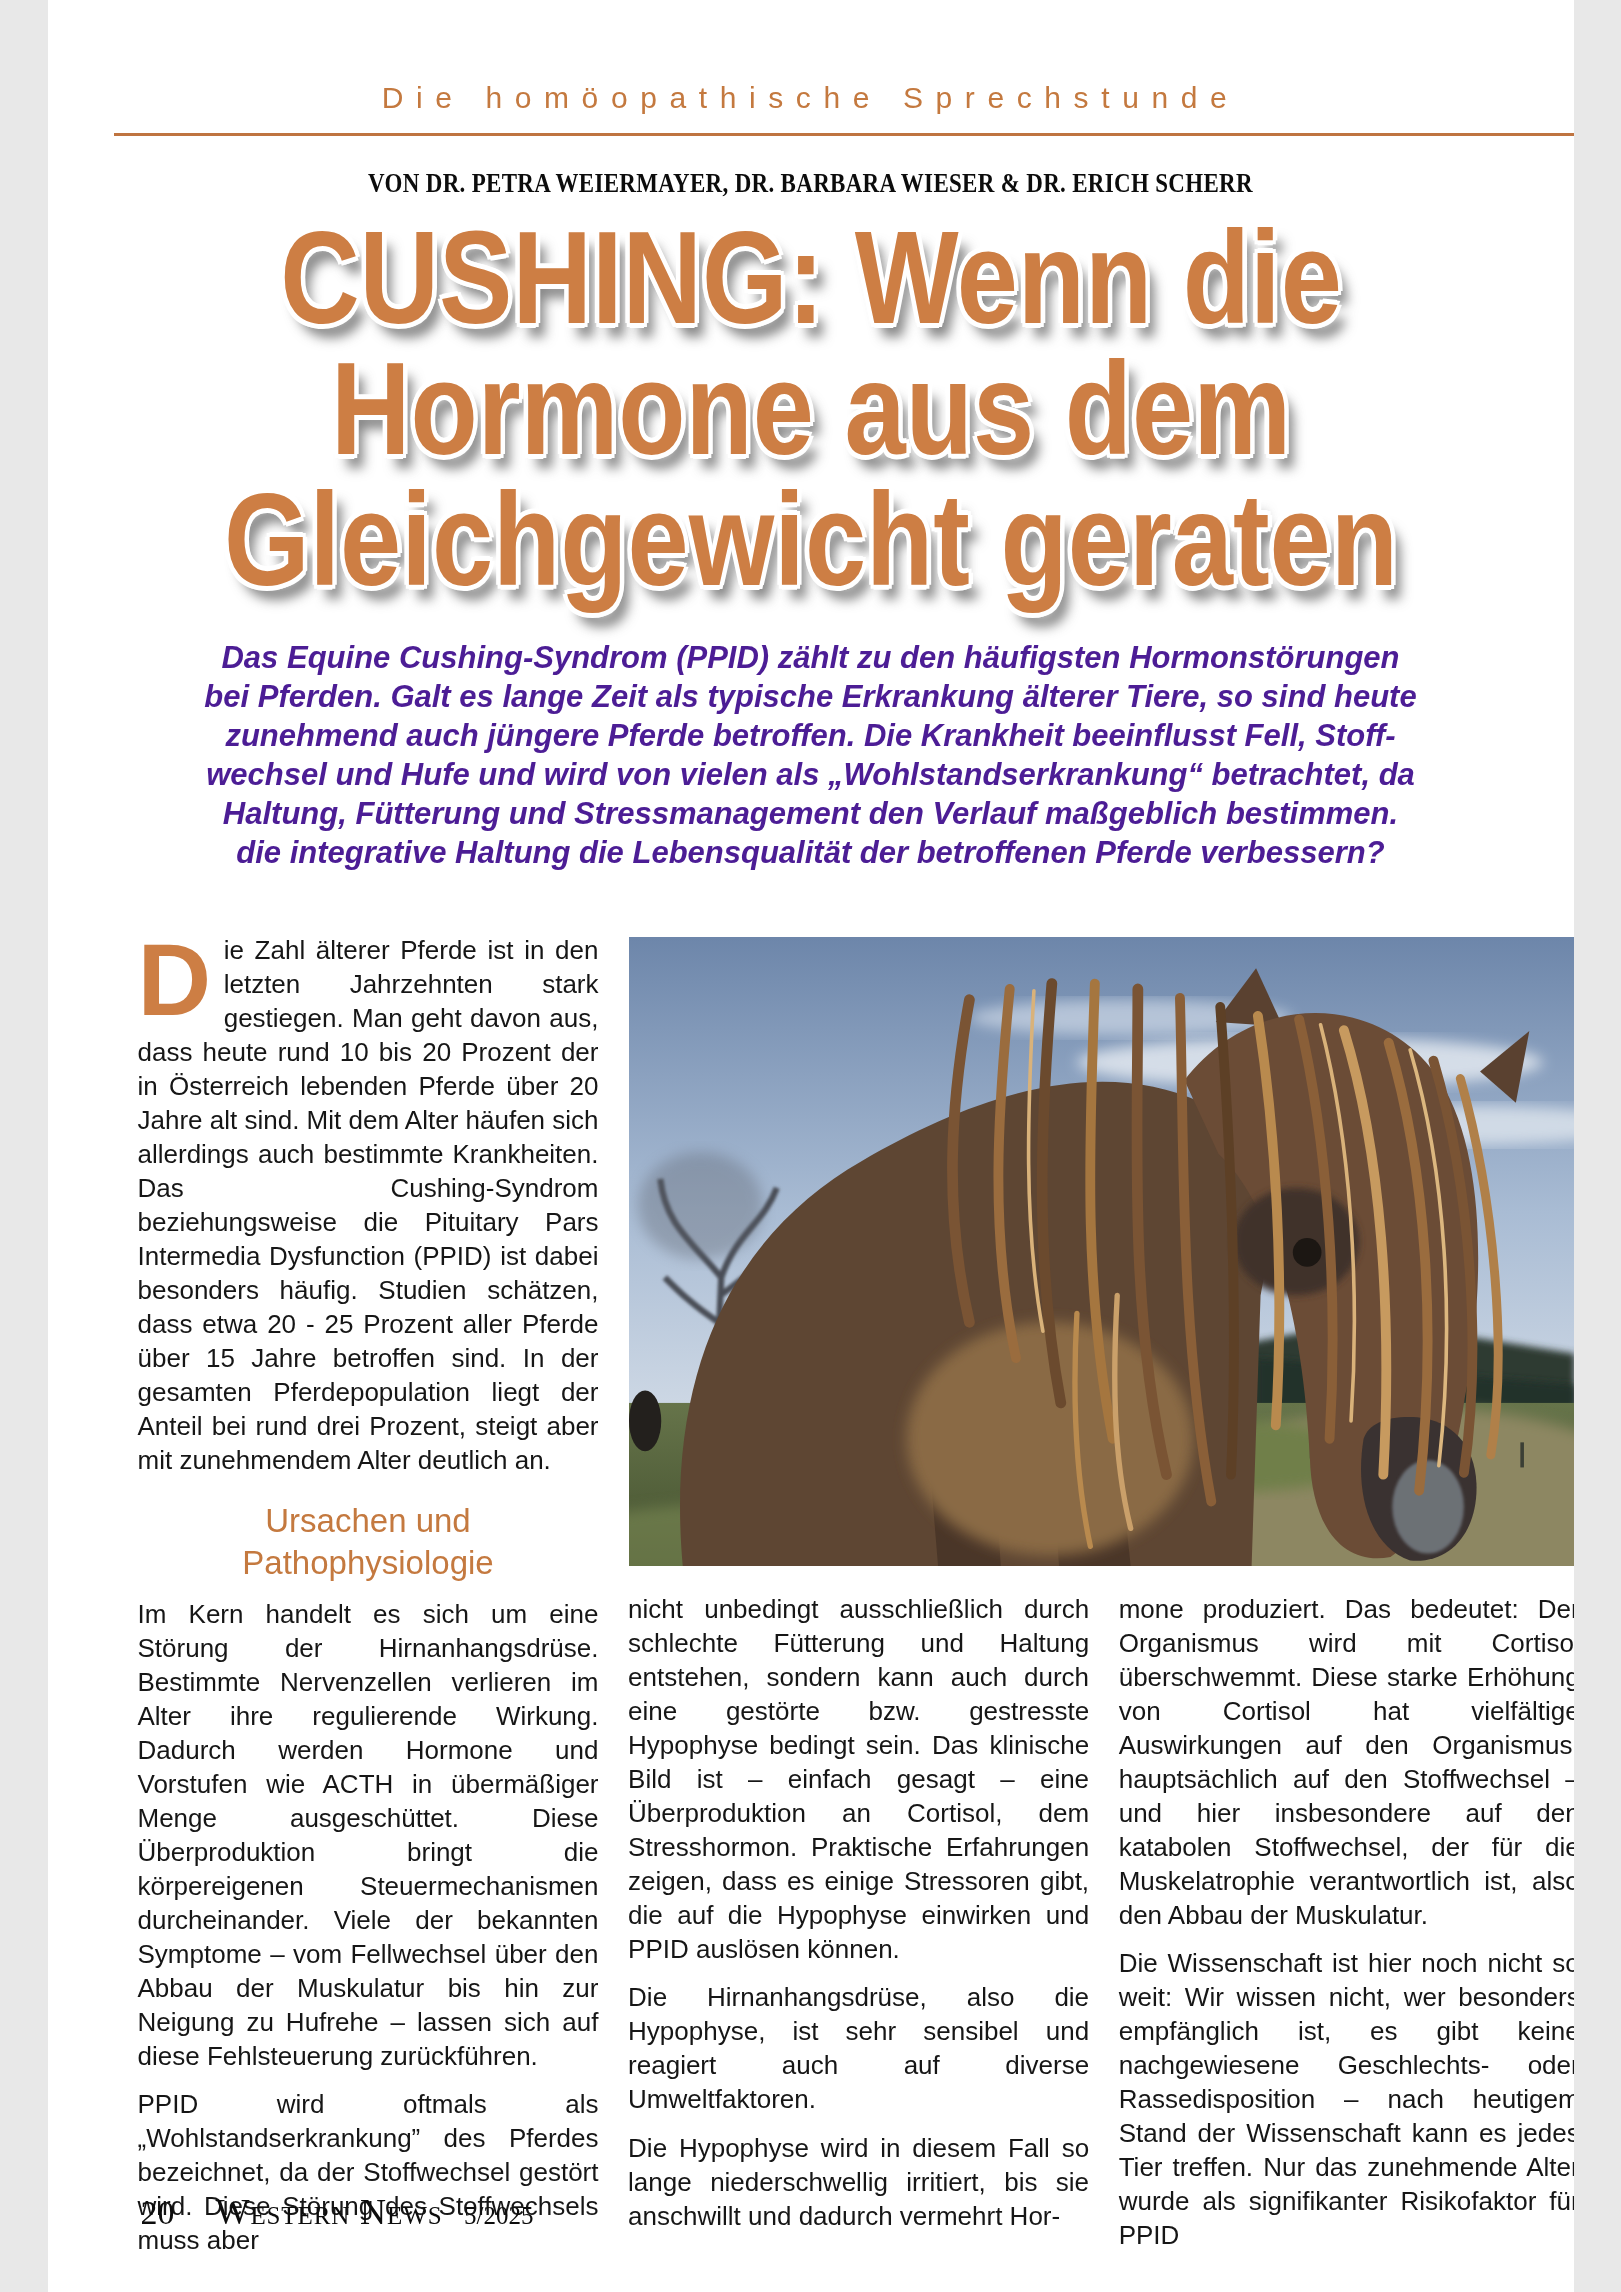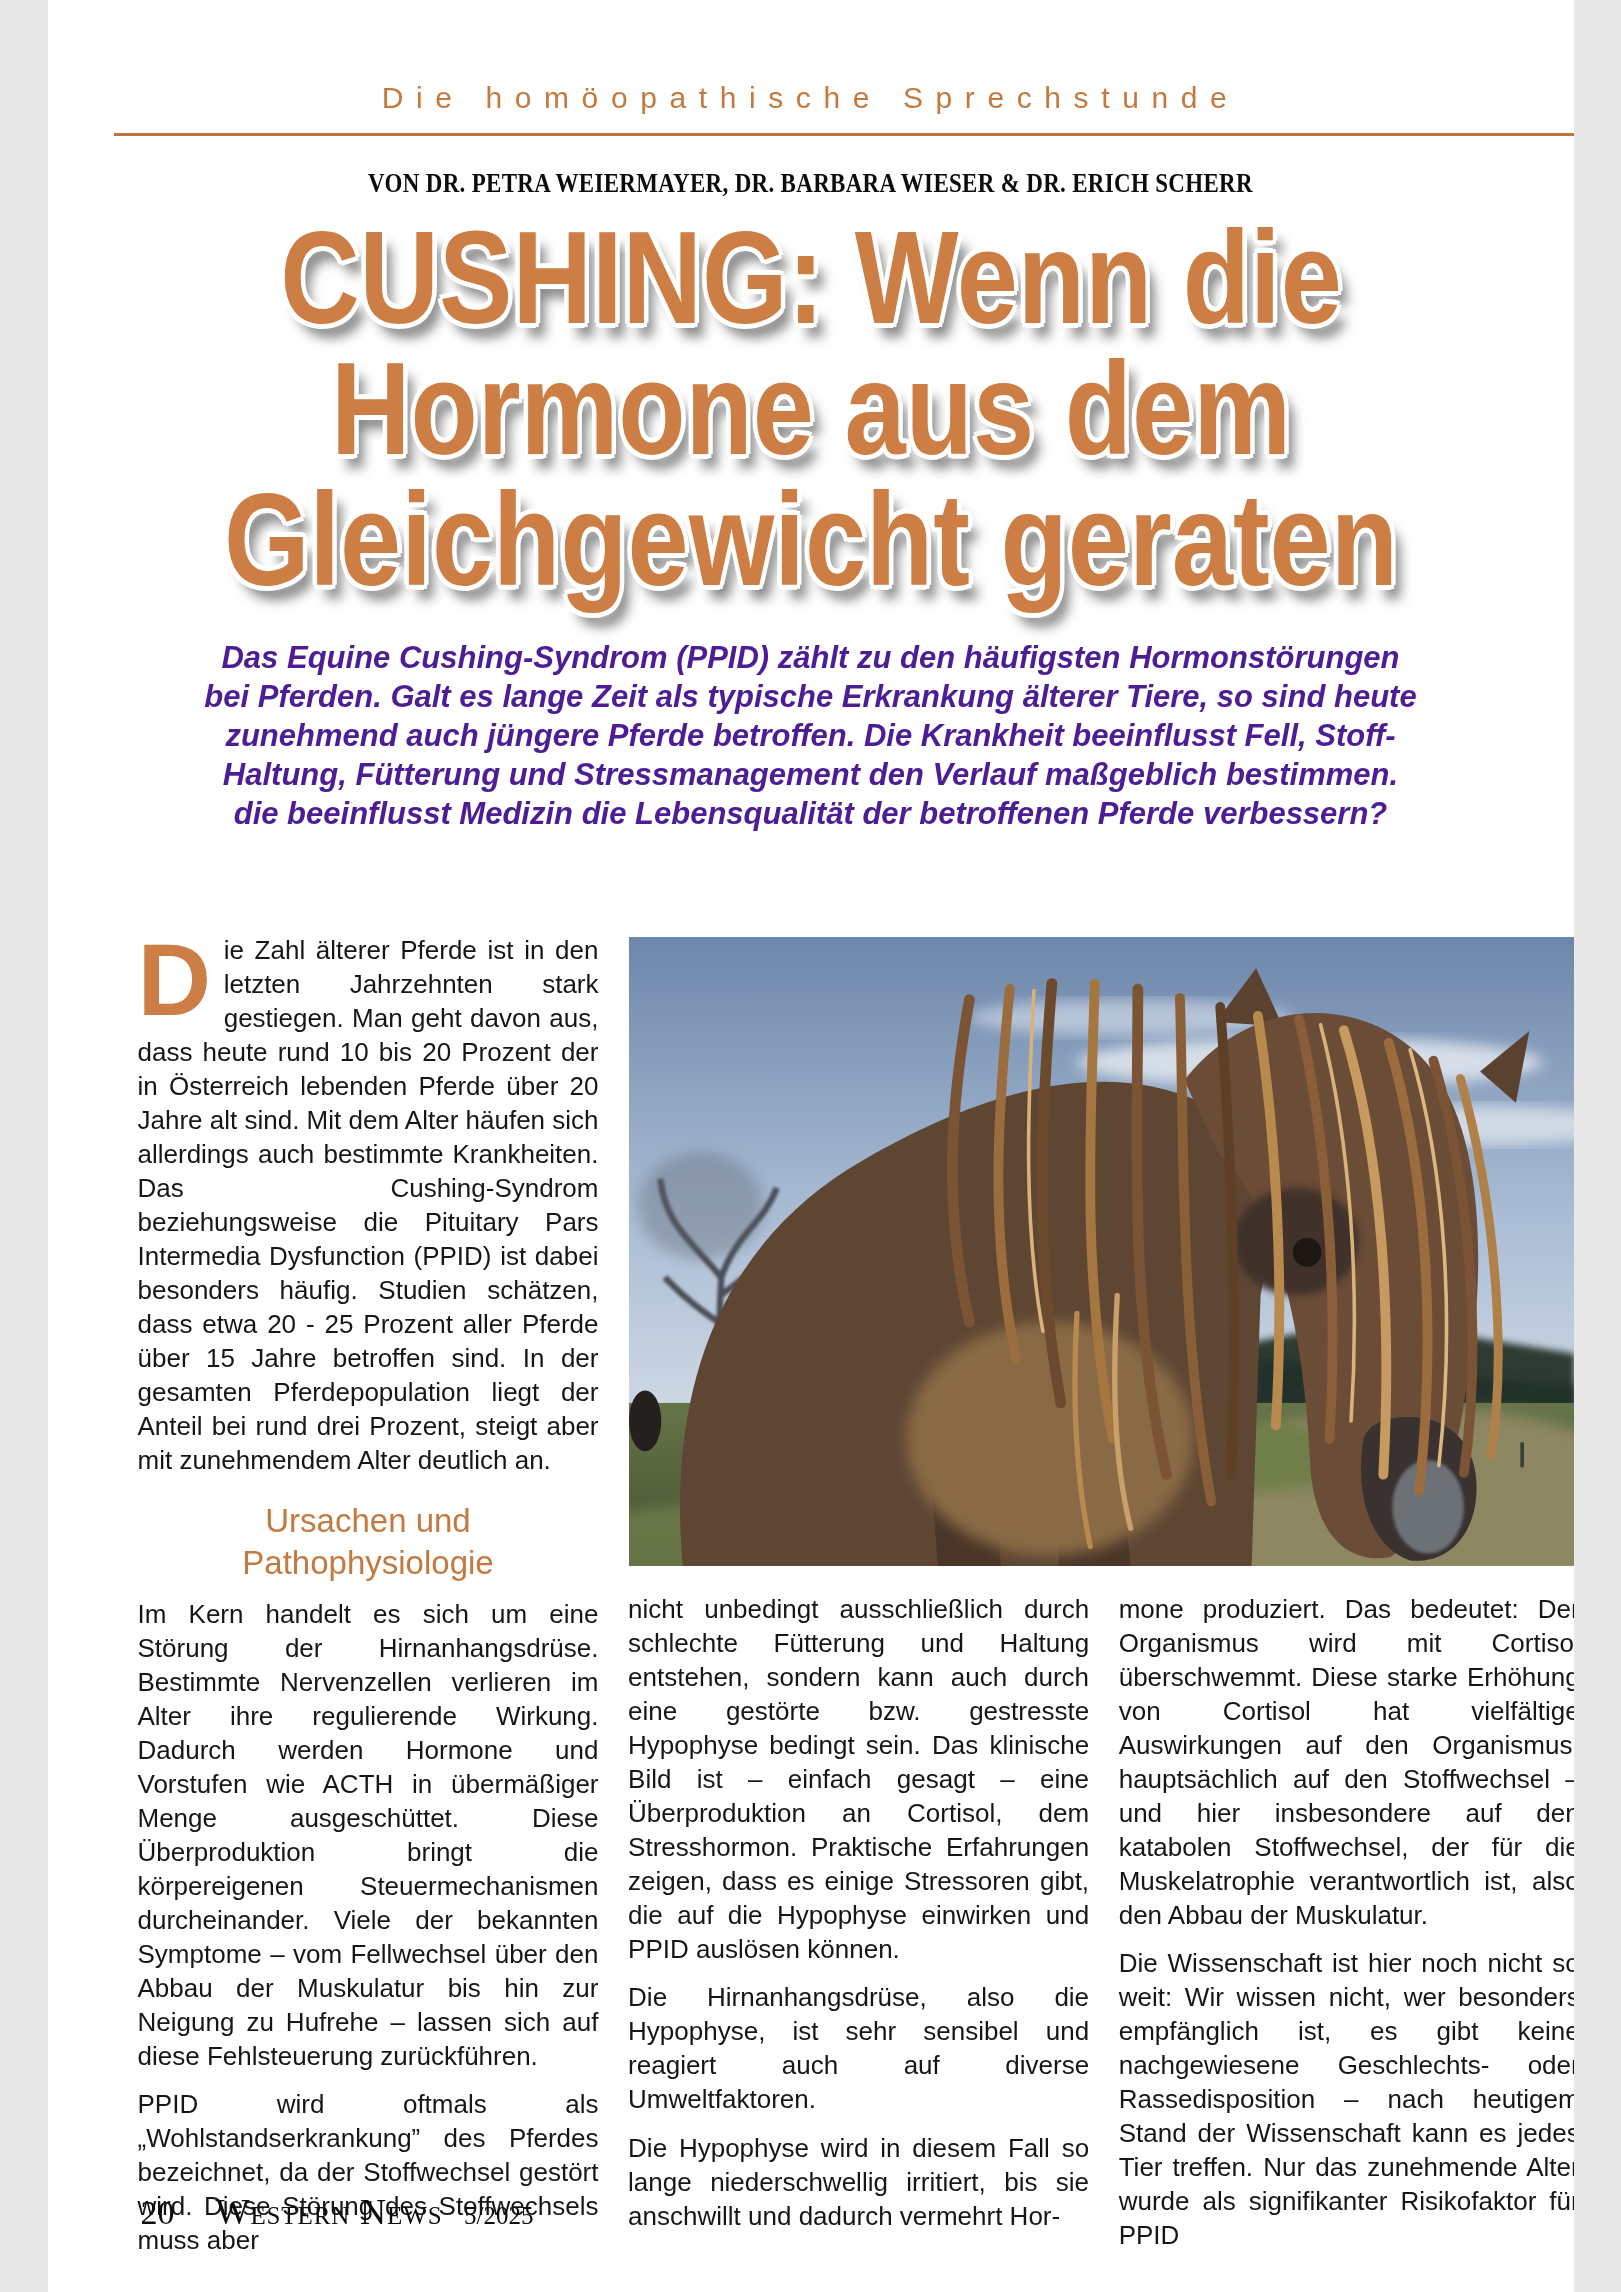--- a/index.html
+++ b/index.html
@@ -82,22 +82,23 @@
   <div class="title">
     <div class="title-line">CUSHING: Wenn die</div>
     <div class="title-line">Hormone aus dem</div>
     <div class="title-line">Gleichgewicht geraten</div>
   </div>
 
   <div class="intro">
     <div class="intro-line">Das Equine Cushing-Syndrom (PPID) zählt zu den häufigsten Hormonstörungen</div>
     <div class="intro-line">bei Pferden. Galt es lange Zeit als typische Erkrankung älterer Tiere, so sind heute</div>
     <div class="intro-line">zunehmend auch jüngere Pferde betroffen. Die Krankheit beeinflusst Fell, Stoff-</div>
+    <div class="intro-line">wechsel und Hufe und wird von vielen als „Wohlstandserkrankung“ betrachtet, da</div>
     <div class="intro-line">Haltung, Fütterung und Stressmanagement den Verlauf maßgeblich bestimmen.</div>
-    <div class="intro-line">die beeinflusst Medizin die Lebensqualität der betroffenen Pferde verbessern?</div>
+    <div class="intro-line">die integrative Haltung die Lebensqualität der betroffenen Pferde verbessern?</div>
   </div>
 
   <div class="main">
     <div class="cols">
 
       <div class="col">
         <p><span class="dropcap">D</span><span>ie Zahl älterer Pferde ist in den letzten Jahrzehnten stark gestiegen. Man geht davon aus, dass heute rund 10 bis 20 Prozent der in Österreich lebenden Pferde über 20 Jahre alt sind. Mit dem Alter häufen sich allerdings auch bestimmte Krankheiten. Das Cushing-Syndrom beziehungsweise die Pituitary Pars Intermedia Dysfunction (PPID) ist dabei besonders häufig. Studien schätzen, dass etwa 20 - 25 Prozent aller Pferde über 15 Jahre betroffen sind. In der gesamten Pferdepopulation liegt der Anteil bei rund drei Prozent, steigt aber mit zunehmendem Alter deutlich an.</span></p>
         <h2 class="subhead">Ursachen und Pathophysiologie</h2>
         <p>Im Kern handelt es sich um eine Störung der Hirnanhangsdrüse. Bestimmte Nervenzellen verlieren im Alter ihre regulierende Wirkung. Dadurch werden Hormone und Vorstufen wie ACTH in übermäßiger Menge ausgeschüttet. Diese Überproduktion bringt die körpereigenen Steuermechanismen durcheinander. Viele der bekannten Symptome – vom Fellwechsel über den Abbau der Muskulatur bis hin zur Neigung zu Hufrehe – lassen sich auf diese Fehlsteuerung zurückführen.</p>
         <p>PPID wird oftmals als „Wohlstandserkrankung” des Pferdes bezeichnet, da der Stoffwechsel gestört wird. Diese Störung des Stoffwechsels muss aber</p>

